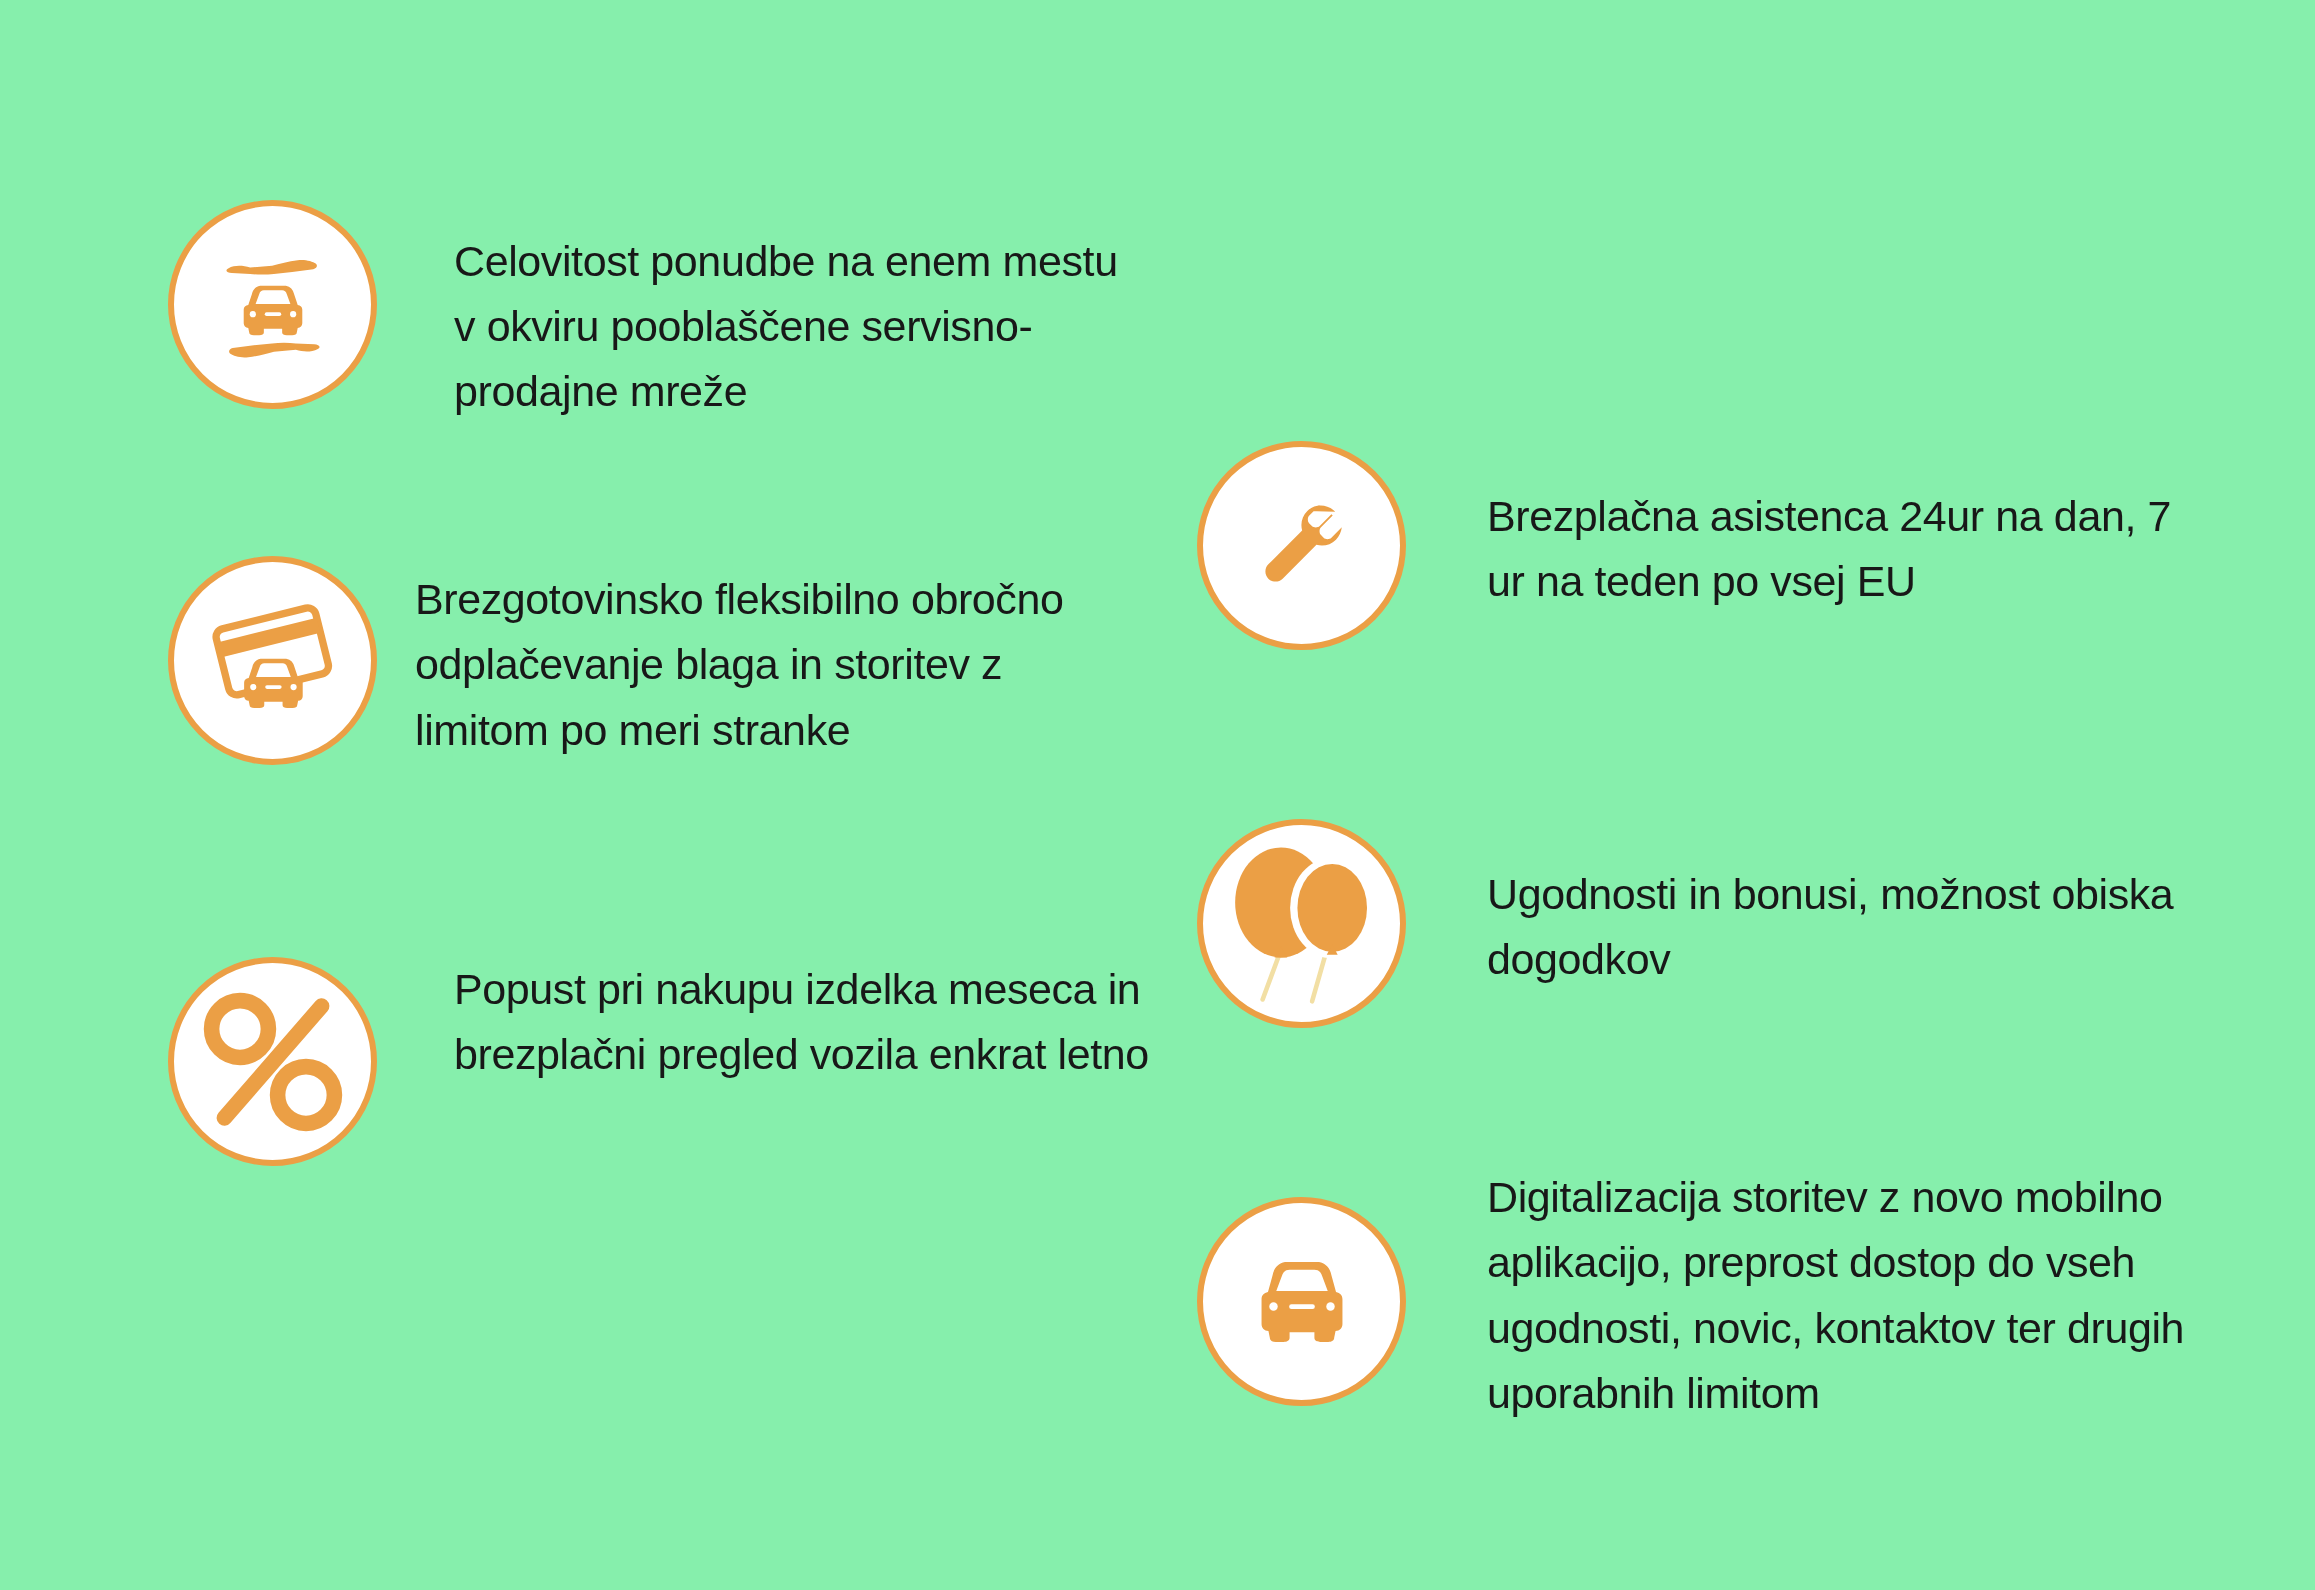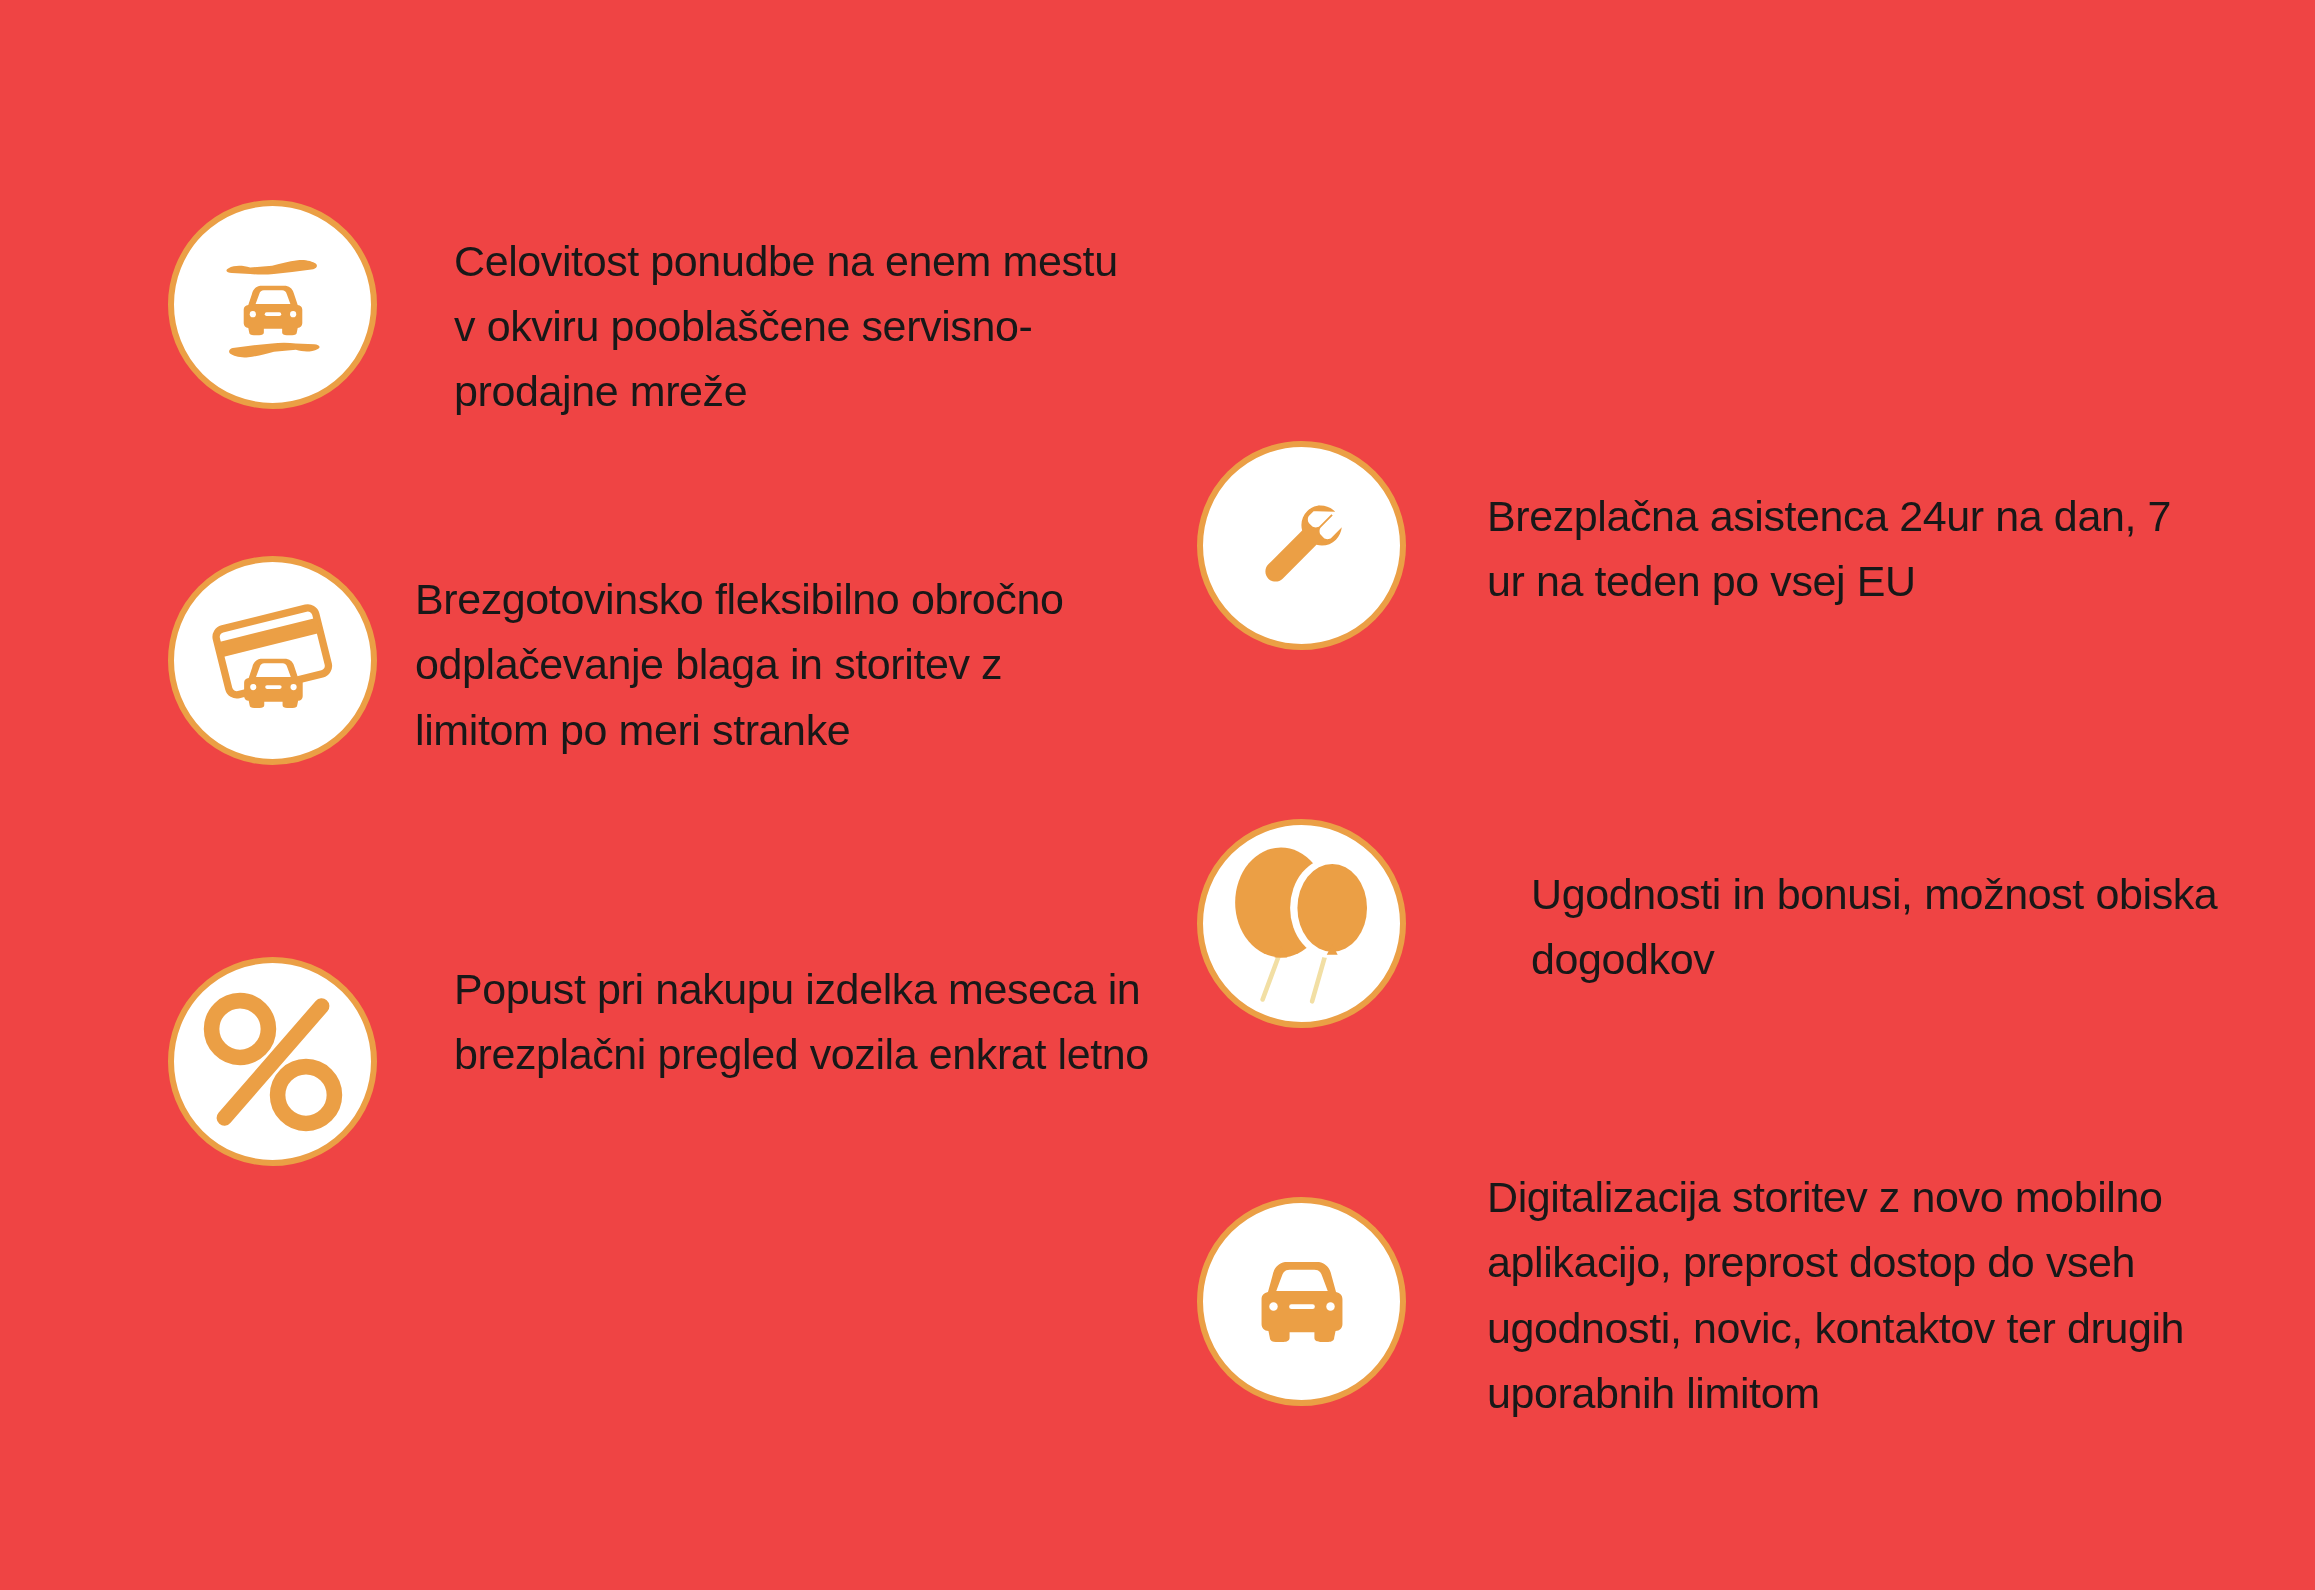--- a/index.html
+++ b/index.html
@@ -11,21 +11,21 @@
     width: 2315px;
     height: 1591px;
     position: relative;
     overflow: hidden;
     font-family: "Liberation Sans", sans-serif;
   }
 
   .benefits-canvas {
     position: absolute;
     inset: 0;
-    background: #ef4444;
+    background: #86efac;
   }
 
   .benefit-item {
     position: absolute;
     display: flex;
     align-items: flex-start;
   }
 
   .icon-badge {
     width: 209px;
@@ -63,21 +63,21 @@
   .item-pos-1 { left: 168px;  top: 556px; }
   .item-pos-1 .benefit-text { margin-left: 38px; margin-top: 11px; width: 725px; }
 
   .item-pos-2 { left: 168px;  top: 957px; }
   .item-pos-2 .benefit-text { margin-left: 77px; width: 698px; }
 
   
   .item-pos-3 { left: 1197px; top: 441px; }
   .item-pos-3 .benefit-text { margin-left: 81px; margin-top: 43px; width: 725px; }
 
-  .item-pos-4 { left: 1197px; top: 819px; gap: 44px; }
+  .item-pos-4 { left: 1197px; top: 819px; }
   .item-pos-4 .benefit-text { margin-left: 81px; margin-top: 43px; width: 725px; }
 
   .item-pos-5 { left: 1197px; top: 1197px; }
   .item-pos-5 .benefit-text { margin-left: 81px; margin-top: -32px; width: 698px; }
 </style>
 </head>
 <body>
 
 <div class="benefits-canvas">
 

